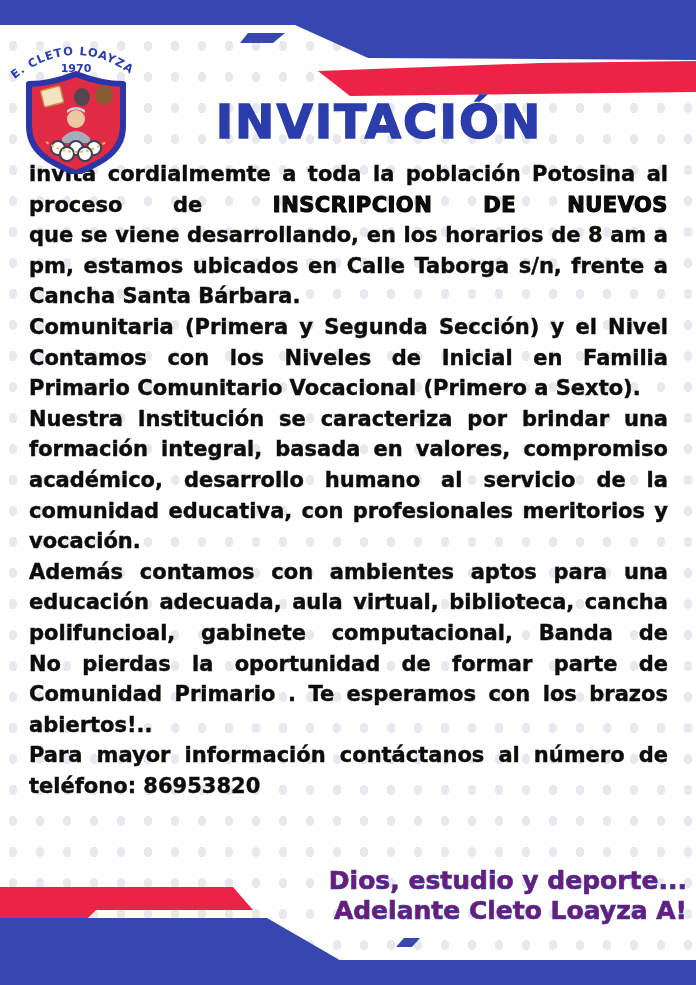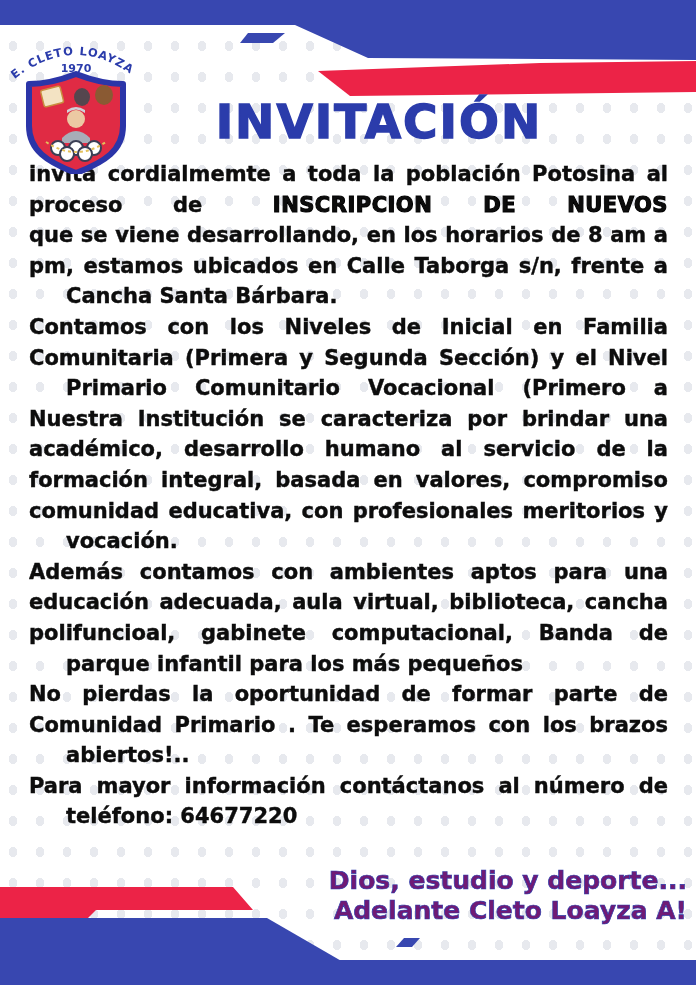--- a/index.html
+++ b/index.html
@@ -27,21 +27,21 @@
   .body-text{
     position:absolute;top:159px;left:29px;width:639px;z-index:2;
     color:#0d0d0d;font-size:21px;font-weight:bold;
     -webkit-text-stroke:0.4px #0d0d0d;
   }
   .line{
     height:30.6px;line-height:30.6px;
     text-align:justify;text-align-last:justify;
     overflow:hidden;white-space:normal;
   }
-  .line.last{text-align-last:left;margin-left:37px;}
+  .line.last{text-align-last:left;}
   .line .strong{
     -webkit-text-stroke:1.1px #000;letter-spacing:0.5px;margin-left:20px;
   }
   .slogan{
     position:absolute;right:9px;top:866px;z-index:3;
     text-align:right;color:#701a75;
     font-size:25px;font-weight:bold;line-height:30px;
     -webkit-text-stroke:0.7px #2b3cab;
   }
 </style>
@@ -97,44 +97,43 @@
 
 <div class="body-text">
     <div>
       <div class="line"><span>invita cordialmemte a toda la población Potosina al</span></div>
       <div class="line"><span>proceso de </span><span class="strong">INSCRIPCION DE NUEVOS ESTUDIANTES</span></div>
       <div class="line"><span>que se viene desarrollando, en los horarios de 8 am a 12</span></div>
       <div class="line"><span>pm, estamos ubicados en Calle Taborga s/n, frente a la</span></div>
       <div class="line last"><span>Cancha Santa Bárbara.</span></div>
     </div>
     <div>
+      <div class="line"><span>Comunitaria (Primera y Segunda Sección) y el Nivel</span></div>
       <div class="line"><span>Contamos con los Niveles de Inicial en Familia</span></div>
-      <div class="line"><span>Comunitaria (Primera y Segunda Sección) y el Nivel</span></div>
       <div class="line last"><span>Primario Comunitario Vocacional (Primero a Sexto).</span></div>
     </div>
     <div>
       <div class="line"><span>Nuestra Institución se caracteriza por brindar una</span></div>
+      <div class="line"><span>formación integral, basada en valores, compromiso</span></div>
       <div class="line"><span>académico, desarrollo humano al servicio de la</span></div>
-      <div class="line"><span>formación integral, basada en valores, compromiso</span></div>
       <div class="line"><span>comunidad educativa, con profesionales meritorios y con</span></div>
       <div class="line last"><span>vocación.</span></div>
     </div>
     <div>
       <div class="line"><span>Además contamos con ambientes aptos para una</span></div>
       <div class="line"><span>educación adecuada, aula virtual, biblioteca, cancha</span></div>
       <div class="line"><span>polifuncioal, gabinete computacional, Banda de Música y</span></div>
-      <div class="line last"><span>parque infantil para los más pequeños</span></div>
     </div>
     <div>
       <div class="line"><span>No pierdas la oportunidad de formar parte de nuestra</span></div>
       <div class="line"><span>Comunidad Primario . Te esperamos con los brazos</span></div>
       <div class="line last"><span>abiertos!..</span></div>
     </div>
     <div>
       <div class="line"><span>Para mayor información contáctanos al número de</span></div>
-      <div class="line last"><span>teléfono: 64677220</span></div>
+      <div class="line last"><span>teléfono: 86953820</span></div>
     </div>
   </div>
 
 <div class="slogan">
   <div>Dios, estudio y deporte...</div>
   <div>Adelante Cleto Loayza A!</div>
 </div>
 
 </body></html>

